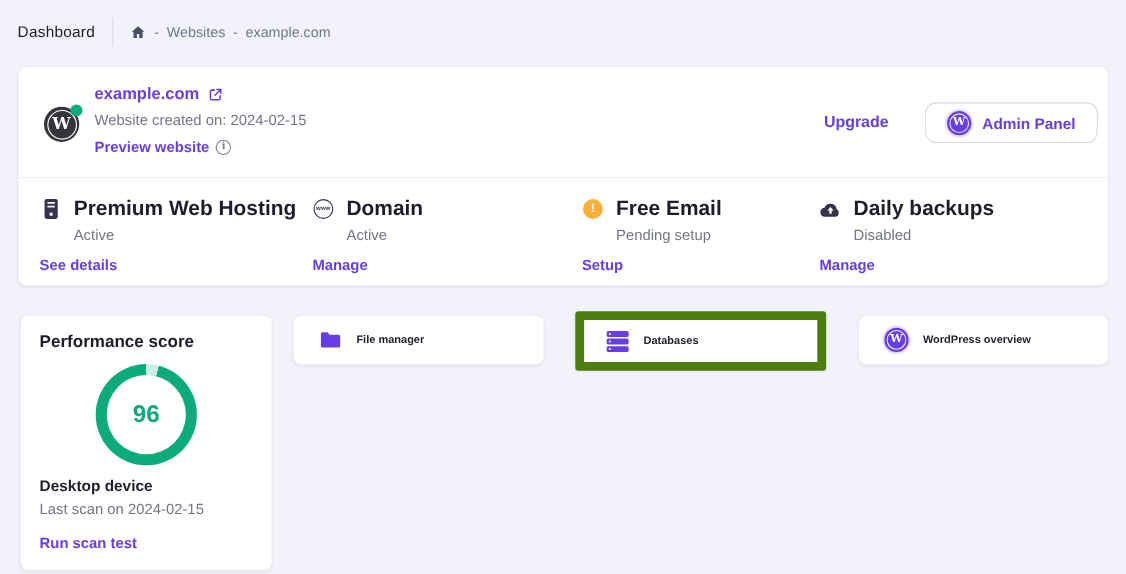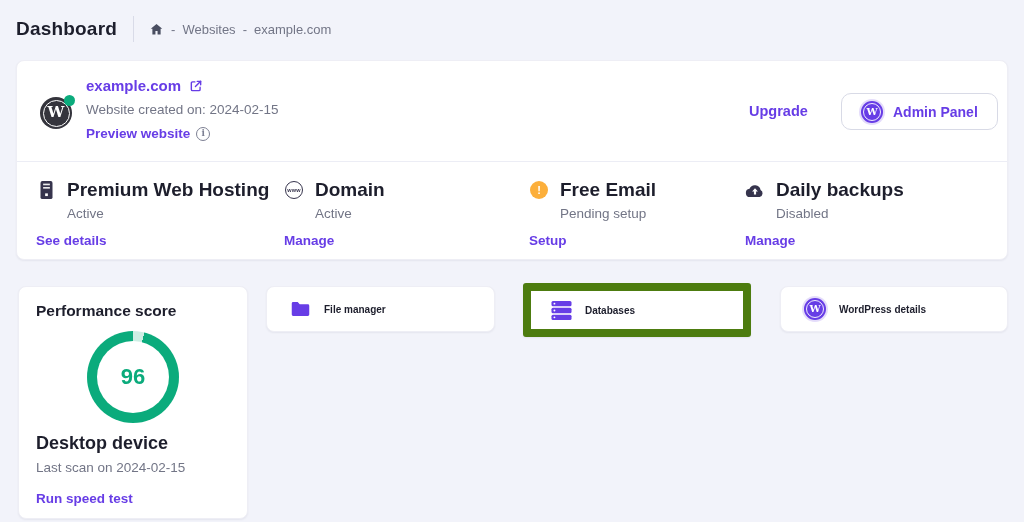--- a/index.html
+++ b/index.html
@@ -6,21 +6,21 @@
   body{
     width:1024px;height:522px;overflow:hidden;position:relative;
     background:#f2f3fa;
     font-family:"Liberation Sans","DejaVu Sans",sans-serif;
     color:#1d1e2c;
     -webkit-font-smoothing:antialiased;
   }
 
   
   .header{position:absolute;left:16px;top:13px;display:flex;align-items:center;height:32px;}
-  .page-title{font-size:19px;font-weight:700;color:#1d1e2c;letter-spacing:.2px;}
+  .page-title{font-size:14px;font-weight:400;color:#1d1e2c;letter-spacing:.2px;}
   .header-divider{width:1px;height:26px;background:#d9dbe8;margin:0 15px 0 16px;}
   .breadcrumb{display:flex;align-items:center;gap:7px;font-size:13px;color:#727586;}
   .breadcrumb svg{display:block;}
 
   
   .card{
     position:absolute;background:#fff;border-radius:8px;
     border:1px solid #eeeef5;box-sizing:border-box;
     box-shadow:0 1px 2px rgba(20,20,43,.06);
   }
@@ -83,21 +83,21 @@
     display:flex;align-items:center;justify-content:center;
     color:#fff;font-size:11px;font-weight:700;line-height:1;
   }
 
   
   .perf-card{left:18px;top:286px;width:230px;height:233px;padding:15px 17px;box-sizing:border-box;}
   .perf-title{font-size:15.5px;font-weight:700;color:#1d1e2c;}
   .gauge{width:92px;height:92px;border-radius:50%;margin:11px auto 0;display:flex;align-items:center;justify-content:center;}
   .gauge-hole{width:72px;height:72px;border-radius:50%;background:#fff;display:flex;align-items:center;justify-content:center;}
   .gauge-score{font-size:22px;font-weight:700;color:#0bab7c;}
-  .perf-device{margin-top:10px;font-size:18px;font-weight:700;color:#1d1e2c;}
+  .perf-device{margin-top:10px;font-size:14px;font-weight:700;color:#1d1e2c;}
   .perf-scan{margin-top:6px;font-size:13.5px;color:#727586;}
   .perf-action{margin-top:16px;font-size:13.5px;font-weight:700;color:#673de6;cursor:pointer;}
 
   
   .shortcut{display:flex;align-items:center;gap:13px;padding-left:23px;cursor:pointer;}
   .shortcut-label{font-size:10px;font-weight:700;color:#1d1e2c;}
   .fm-card{left:266px;top:286px;width:229px;height:46px;}
   .wo-card{left:780px;top:286px;width:228px;height:46px;}
 
   .highlight-box{
@@ -225,21 +225,21 @@
 
 <div class="card perf-card">
   <div class="perf-title">Performance score</div>
   <div class="gauge" style="background: conic-gradient(rgb(205, 238, 228) 0deg, rgb(205, 238, 228) 4%, rgb(11, 171, 124) 0deg);">
     <div class="gauge-hole">
       <span class="gauge-score">96</span>
     </div>
   </div>
   <div class="perf-device">Desktop device</div>
   <div class="perf-scan">Last scan on 2024-02-15</div>
-  <div class="perf-action">Run speed test</div>
+  <div class="perf-action">Run scan test</div>
 </div>
 
 <div class="card shortcut fm-card">
   <svg class="icon-svg" width="21" height="18" viewBox="0 0 24 20">
       <path fill="#673de6" d="M2 3.6A1.6 1.6 0 0 1 3.6 2h5.2l2.3 2.6h9.3A1.6 1.6 0 0 1 22 6.2v10.2a1.6 1.6 0 0 1-1.6 1.6H3.6A1.6 1.6 0 0 1 2 16.4z"></path>
     </svg>
   <span class="shortcut-label">File manager</span>
 </div>
 
 <div class="highlight-box">
@@ -255,14 +255,14 @@
         <circle cx="3.6" cy="18.2" r="1"></circle>
       </g>
     </svg>
   <span class="shortcut-label">Databases</span>
 </div>
 
 <div class="card shortcut wo-card">
   <span class="wp-badge">
     <span class="wp-letter">W</span>
   </span>
-  <span class="shortcut-label">WordPress details</span>
+  <span class="shortcut-label">WordPress overview</span>
 </div>
 
 </body></html>

